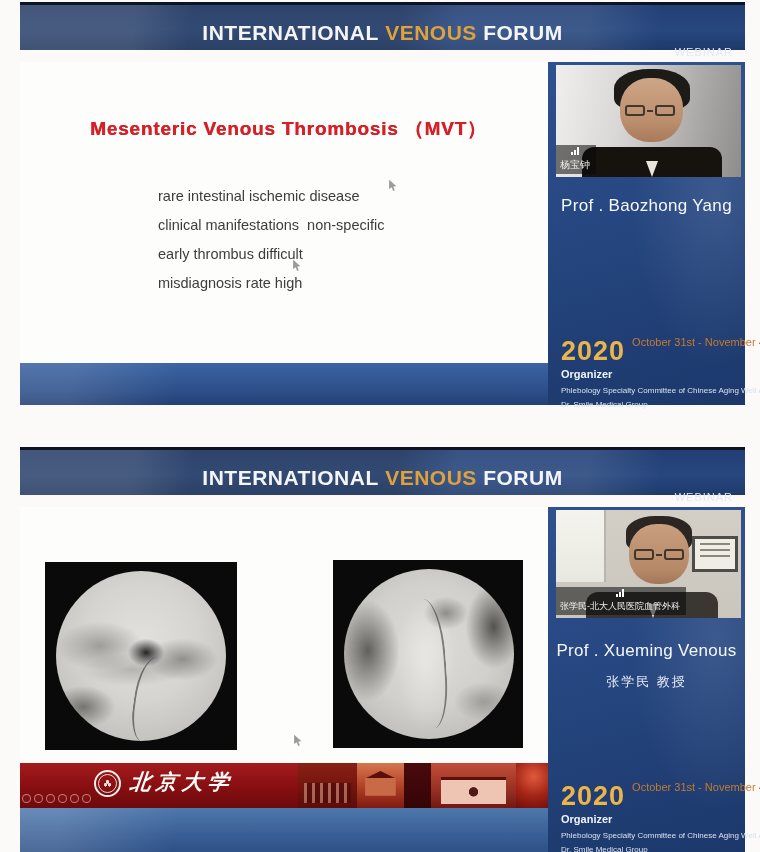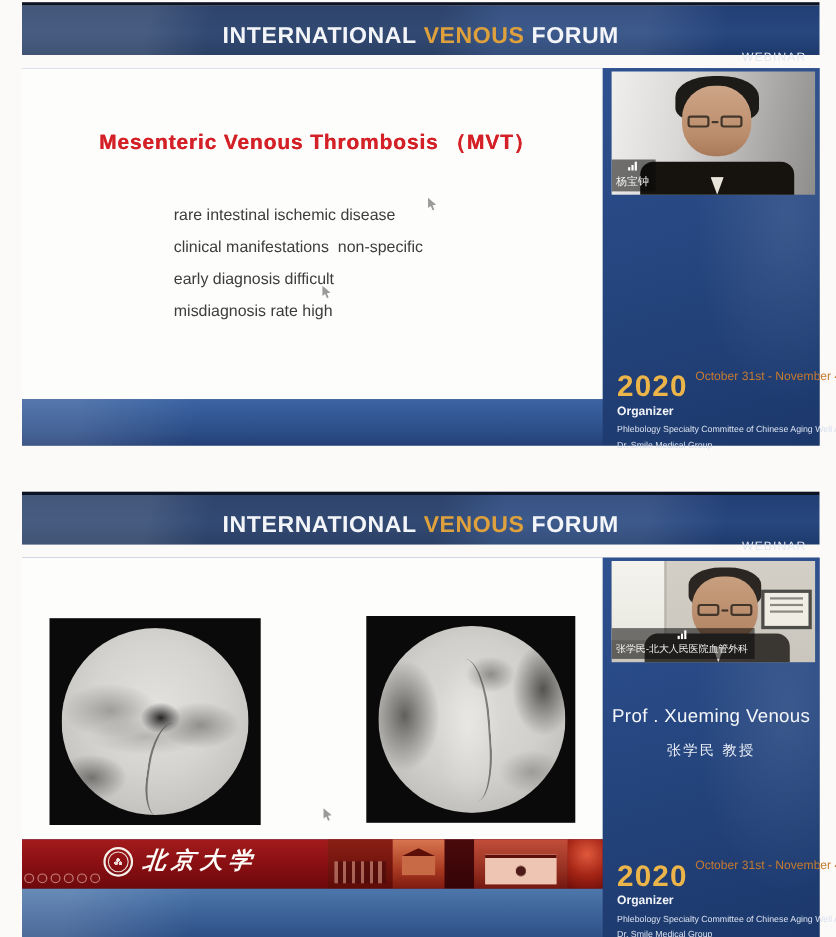--- a/index.html
+++ b/index.html
@@ -139,21 +139,21 @@
       linear-gradient(180deg,#eec5b2 0 100%);
     box-shadow:inset 0 3px 0 #5e0e08; }
   .seg5 { flex:0.6; background:radial-gradient(circle at 55% 30%, #e0593d 0%, #a32415 55%, #6e0d0a 100%); }
 
   
   .sidebar { position:absolute; left:528px; top:0; width:197px; bottom:0;
     background:
       radial-gradient(120px 240px at 85% 40%, rgba(255,255,255,0.10), rgba(255,255,255,0) 70%),
       linear-gradient(165deg,#2e5190 0%, #24447d 55%, #1c386b 100%); }
   .video { position:absolute; left:8px; top:3px; width:185px; height:112px; overflow:hidden; }
-  #panel2 .video { height:92px; }
+  #panel2 .video { height:108px; }
   .vid-label { position:absolute; left:0; bottom:3px; display:flex; align-items:center; gap:3px;
     background:rgba(10,10,10,0.55); color:#f2f2f2; font-size:10px; padding:2px 6px 2px 4px;
     white-space:nowrap; max-width:100%;flex-direction:column; }
   #panel2 .vid-label { font-size:9px; }
   .sig { display:flex; align-items:flex-end; gap:1px; height:8px; }
   .sig i { display:block; width:2px; background:#fff; }
   .sig i:nth-child(1){height:3px;} .sig i:nth-child(2){height:5px;} .sig i:nth-child(3){height:8px;}
 
   
   #panel1 .video { background:linear-gradient(100deg,#f0efed 0%,#d9d8d6 35%,#a9a8a6 75%,#8e8d8b 100%); }
@@ -203,21 +203,21 @@
     <div class="hdr-title"><span>INTERNATIONAL</span>&nbsp;<span class="accent">VENOUS</span>&nbsp;<span>FORUM</span></div>
     <div class="webinar">WEBINAR</div>
   </div>
 
   <div class="content">
     <div class="slide">
       <div class="mvt-title">Mesenteric Venous Thrombosis （MVT）</div>
       <div class="bullets">
         <div class="bullet">rare intestinal ischemic disease</div>
         <div class="bullet">clinical manifestations  non-specific</div>
-        <div class="bullet">early diagnosis difficult</div>
+        <div class="bullet">early thrombus difficult</div>
         <div class="bullet">misdiagnosis rate high</div>
       </div>
       <svg class="cursor" style="left:368px; top:117px;" viewBox="0 0 12 18">
           <path d="M1 1 L1 13 L4.2 10.5 L6.3 15.5 L8.3 14.6 L6.2 9.8 L10.5 9.3 Z" fill="#7a7a7a"></path>
         </svg>
       <svg class="cursor" style="left:272px; top:197px;" viewBox="0 0 12 18">
           <path d="M1 1 L1 13 L4.2 10.5 L6.3 15.5 L8.3 14.6 L6.2 9.8 L10.5 9.3 Z" fill="#7a7a7a"></path>
         </svg>
     </div>
     <div class="footer-strip"></div>
@@ -235,20 +235,21 @@
         <div class="av shirt1"></div>
         <div class="vid-label">
           <span class="sig">
               <i></i>
               <i></i>
               <i></i>
             </span>
           <span>杨宝钟</span>
         </div>
       </div>
+      <div class="speaker-en">Prof . Baozhong Yang</div>
       <div class="event-block">
         <div class="year-row">
           <span class="year">2020</span>
           <span class="dates">October 31st - November 4th</span>
         </div>
         <div class="org-label">Organizer</div>
         <div class="org-line">Phlebology Specialty Committee of Chinese Aging Well Association</div>
         <div class="org-line org-line2">Dr. Smile Medical Group</div>
       </div>
     </div>

